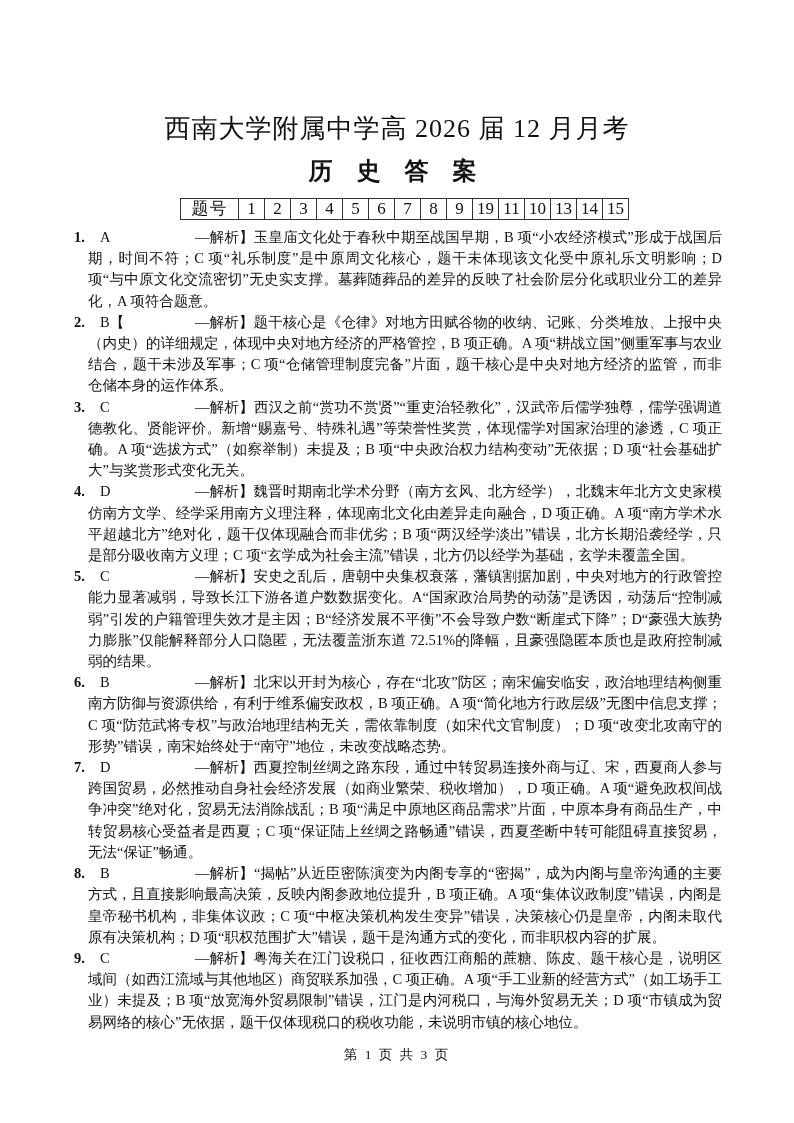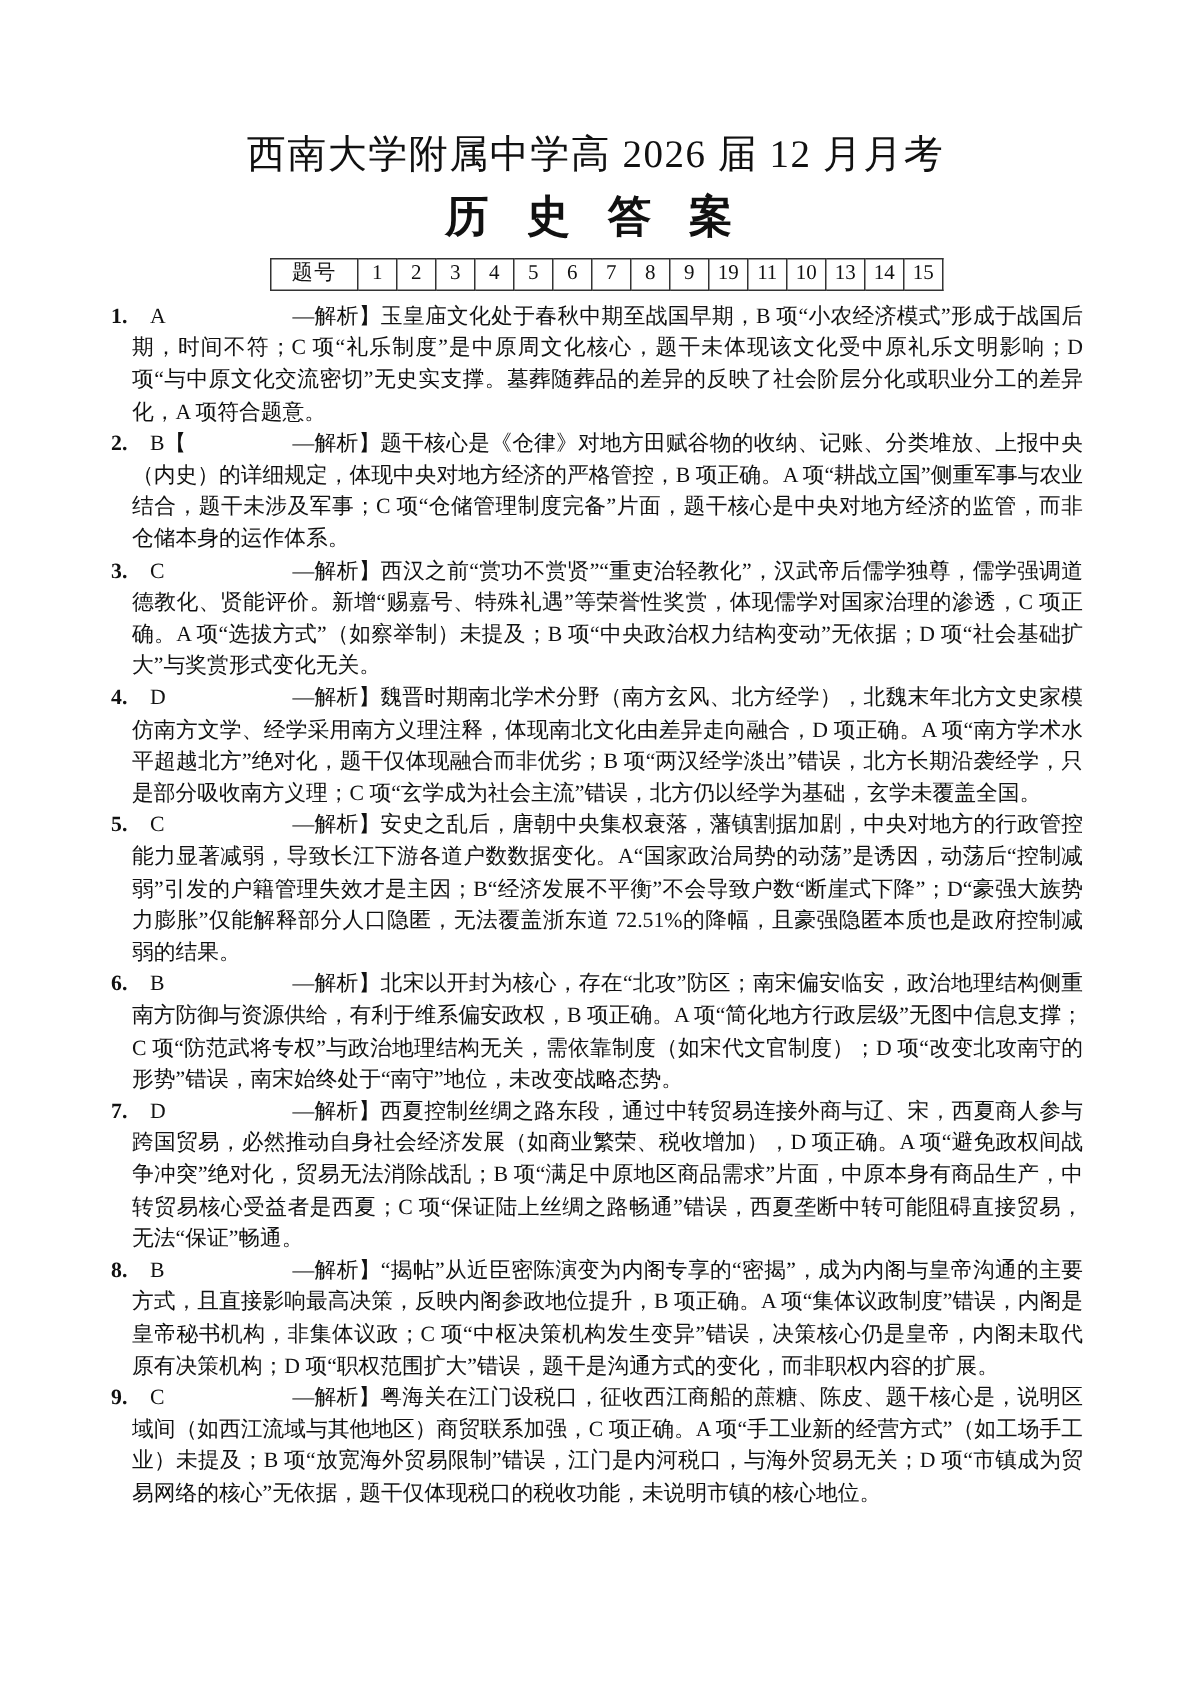--- a/index.html
+++ b/index.html
@@ -8,44 +8,44 @@
     height: 1123px;
     margin: 0 auto;
     background: #ffffff;
     color: #111111;
     font-family: "Liberation Serif", "DejaVu Serif", serif;
     position: relative;
     overflow: hidden;
     box-sizing: border-box;
   }
   .doc-title {
-    padding-top: 88px;
+    padding-top: 114px;
     text-align: center;
     font-size: 26px;
     font-weight: 500;
     letter-spacing: 1px;
     line-height: 30px;
   }
   .doc-subtitle {
     margin-top: 11px;
     text-align: center;
-    font-size: 29px;
+    font-size: 24px;
     font-weight: 700;
     letter-spacing: 9px;
     line-height: 32px;
   }
   table.answer-table {
     border-collapse: collapse;
     margin: 11px 0 0 180px;
     table-layout: fixed;
   }
   table.answer-table td {
     border: 1px solid #333333;
     text-align: center;
-    font-size: 14px;
+    font-size: 17px;
     height: 20px;
     line-height: 20px;
     padding: 0;
     width: 25px;
     overflow: hidden;
   }
   table.answer-table td.hdr {
     width: 57px;
     letter-spacing: 1px;
   }
@@ -115,14 +115,15 @@
       <div class="item"><span class="num">2.</span><span class="prefix"><span class="ans">B【</span></span><span class="analysis">—解析】题干核心是《仓律》对地方田赋谷物的收纳、记账、分类堆放、上报中央（内史）的详细规定，体现中央对地方经济的严格管控，B 项正确。A 项“耕战立国”侧重军事与农业结合，题干未涉及军事；C 项“仓储管理制度完备”片面，题干核心是中央对地方经济的监管，而非仓储本身的运作体系。</span></div>
       <div class="item"><span class="num">3.</span><span class="prefix"><span class="ans">C</span></span><span class="analysis">—解析】西汉之前“赏功不赏贤”“重吏治轻教化”，汉武帝后儒学独尊，儒学强调道德教化、贤能评价。新增“赐嘉号、特殊礼遇”等荣誉性奖赏，体现儒学对国家治理的渗透，C 项正确。A 项“选拔方式”（如察举制）未提及；B 项“中央政治权力结构变动”无依据；D 项“社会基础扩大”与奖赏形式变化无关。</span></div>
       <div class="item"><span class="num">4.</span><span class="prefix"><span class="ans">D</span></span><span class="analysis">—解析】魏晋时期南北学术分野（南方玄风、北方经学），北魏末年北方文史家模仿南方文学、经学采用南方义理注释，体现南北文化由差异走向融合，D 项正确。A 项“南方学术水平超越北方”绝对化，题干仅体现融合而非优劣；B 项“两汉经学淡出”错误，北方长期沿袭经学，只是部分吸收南方义理；C 项“玄学成为社会主流”错误，北方仍以经学为基础，玄学未覆盖全国。</span></div>
       <div class="item"><span class="num">5.</span><span class="prefix"><span class="ans">C</span></span><span class="analysis">—解析】安史之乱后，唐朝中央集权衰落，藩镇割据加剧，中央对地方的行政管控能力显著减弱，导致长江下游各道户数数据变化。A“国家政治局势的动荡”是诱因，动荡后“控制减弱”引发的户籍管理失效才是主因；B“经济发展不平衡”不会导致户数“断崖式下降”；D“豪强大族势力膨胀”仅能解释部分人口隐匿，无法覆盖浙东道 72.51%的降幅，且豪强隐匿本质也是政府控制减弱的结果。</span></div>
       <div class="item"><span class="num">6.</span><span class="prefix"><span class="ans">B</span></span><span class="analysis">—解析】北宋以开封为核心，存在“北攻”防区；南宋偏安临安，政治地理结构侧重南方防御与资源供给，有利于维系偏安政权，B 项正确。A 项“简化地方行政层级”无图中信息支撑；C 项“防范武将专权”与政治地理结构无关，需依靠制度（如宋代文官制度）；D 项“改变北攻南守的形势”错误，南宋始终处于“南守”地位，未改变战略态势。</span></div>
       <div class="item"><span class="num">7.</span><span class="prefix"><span class="ans">D</span></span><span class="analysis">—解析】西夏控制丝绸之路东段，通过中转贸易连接外商与辽、宋，西夏商人参与跨国贸易，必然推动自身社会经济发展（如商业繁荣、税收增加），D 项正确。A 项“避免政权间战争冲突”绝对化，贸易无法消除战乱；B 项“满足中原地区商品需求”片面，中原本身有商品生产，中转贸易核心受益者是西夏；C 项“保证陆上丝绸之路畅通”错误，西夏垄断中转可能阻碍直接贸易，无法“保证”畅通。</span></div>
       <div class="item"><span class="num">8.</span><span class="prefix"><span class="ans">B</span></span><span class="analysis">—解析】“揭帖”从近臣密陈演变为内阁专享的“密揭”，成为内阁与皇帝沟通的主要方式，且直接影响最高决策，反映内阁参政地位提升，B 项正确。A 项“集体议政制度”错误，内阁是皇帝秘书机构，非集体议政；C 项“中枢决策机构发生变异”错误，决策核心仍是皇帝，内阁未取代原有决策机构；D 项“职权范围扩大”错误，题干是沟通方式的变化，而非职权内容的扩展。</span></div>
       <div class="item"><span class="num">9.</span><span class="prefix"><span class="ans">C</span></span><span class="analysis">—解析】粤海关在江门设税口，征收西江商船的蔗糖、陈皮、题干核心是，说明区域间（如西江流域与其他地区）商贸联系加强，C 项正确。A 项“手工业新的经营方式”（如工场手工业）未提及；B 项“放宽海外贸易限制”错误，江门是内河税口，与海外贸易无关；D 项“市镇成为贸易网络的核心”无依据，题干仅体现税口的税收功能，未说明市镇的核心地位。</span></div>
     </div>
 
+  <div class="page-footer">第 1 页 共 3 页</div>
 
 </div>
 
 </body></html>

